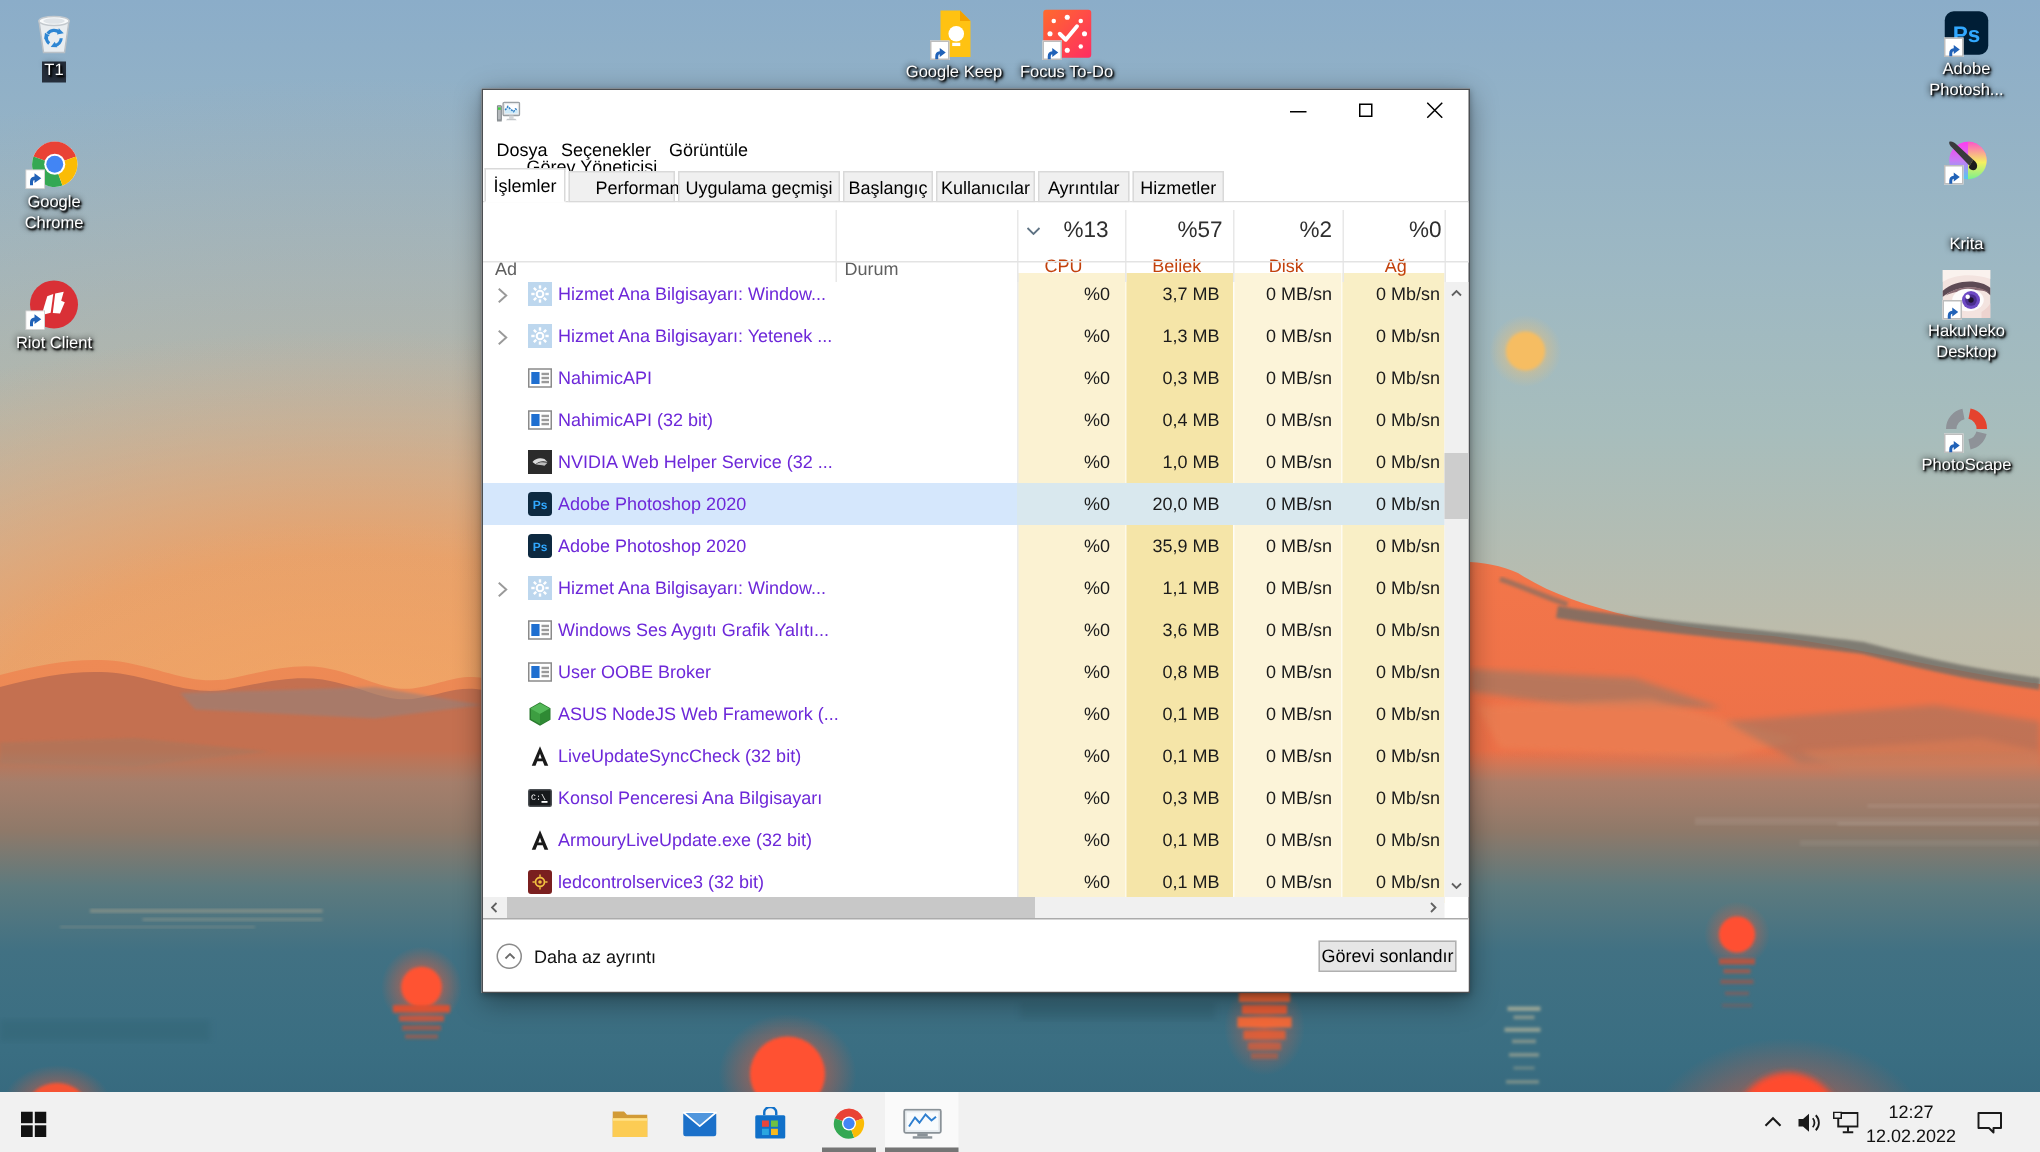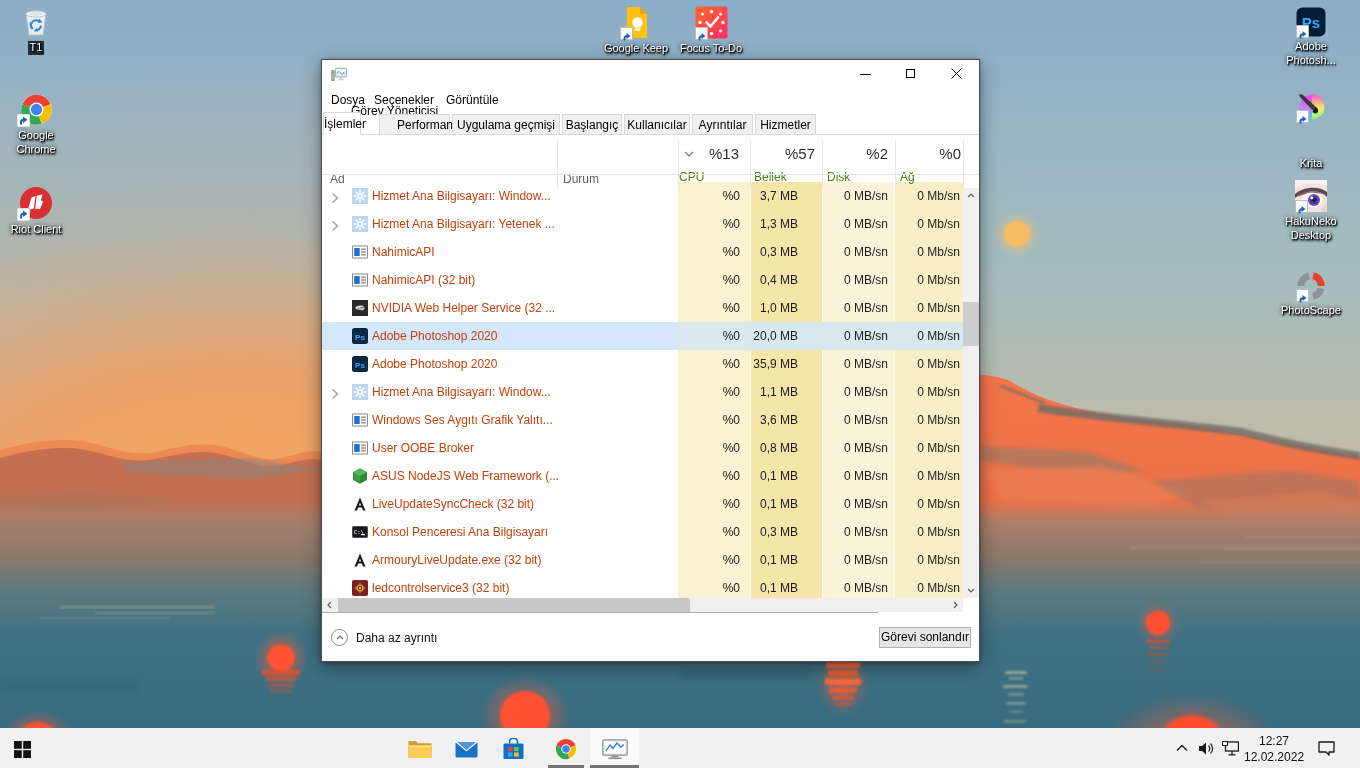--- a/index.html
+++ b/index.html
@@ -14,33 +14,33 @@
 #win{position:absolute;left:321px;top:59px;width:659px;height:603px;background:#fff;
  border:1px solid #4c4f52;box-shadow:0 5px 18px rgba(0,0,0,.4),0 1px 4px rgba(0,0,0,.28);}
 #win .abs{position:absolute;}
 .t12{font-size:12px;color:#000;margin-top:36px;}
 #menubar span{position:absolute;top:33px;font-size:12px;color:#000;}
 .tab{position:absolute;font-size:12px;text-align:center;border:1px solid #d9d9d9;background:#f0f0f0;line-height:20px;}
 .tabact{background:#fff;border-bottom:1px solid #fff;line-height:22px;z-index:5;}
 .hline{position:absolute;background:#e3e3e3;}
 .vline{position:absolute;width:1px;background:#e8e8e8;}
 .hdrnum{position:absolute;font-size:15px;color:#2f2f2f;text-align:right;}
-.hdrlab{position:absolute;font-size:12px;color:#4d7c0f;text-align:left;}
+.hdrlab{position:absolute;font-size:12px;color:#c2410c;text-align:center;}
 #rows{position:absolute;left:0;top:122px;width:641px;}
 .row{position:relative;height:28px;background:#fff;}
 .row.sel{background:#d5e7fc;}
 .c{position:absolute;top:0;height:28px;font-size:12px;color:#1b1b1b;text-align:right;line-height:28px;}
 .c1{left:356px;width:72px;border-left:1px solid #ececec;background:#fbf2d2;padding-right:10px;}
-.c2{left:428px;width:72px;border-left:1px solid rgba(255,255,255,.75);background:#f5e5a8;padding-right:24px;}
+.c2{left:428px;width:72px;border-left:1px solid rgba(255,255,255,.75);background:#f5e5a8;padding-right:9px;}
 .c3{left:500px;width:72px;border-left:1px solid rgba(255,255,255,.75);background:#fcf4d9;padding-right:6px;}
 .c4{left:572px;width:69px;border-left:1px solid rgba(255,255,255,.75);background:#f9efc6;padding-right:3px;}
 .sel .c1,.sel .c2,.sel .c3,.sel .c4{background:#d9e8ee;border-left-color:transparent;}
 .exp{position:absolute;left:9px;top:8px;width:10px;height:12px;}
 .ric{position:absolute;left:30px;top:6px;width:16px;height:16px;}
-.rname{position:absolute;left:50px;top:0;font-size:12px;color:#c2410c;line-height:28px;white-space:nowrap;}
+.rname{position:absolute;left:50px;top:0;font-size:12px;color:#6d28d9;line-height:28px;white-space:nowrap;}
 
 #tb{position:absolute;left:0;top:728px;width:1360px;height:40px;background:#f1f1f1;}
 #tb .abs{position:absolute;}
 #sbox{position:absolute;left:48px;top:0px;width:346px;height:40px;background:#fff;border:1px solid #8a8a8a;border-bottom:none;}
 #sbox span{position:absolute;left:41px;top:13px;font-size:14px;color:#454545;}
 .tray{font-size:12px;color:#111;text-align:center;}
 </style></head>
 <body>
 <div id="desk">
 <svg id="wall" width="1360" height="768" viewBox="0 0 1360 768">
@@ -369,21 +369,21 @@
   <path d="M0.5,0.5 L10.5,10.5 M10.5,0.5 L0.5,10.5" stroke="#000" stroke-width="1"></path>
  </svg>
 
  <div id="menubar">
   <span style="left:9px;">Dosya</span>
   <span style="left:52px;">Seçenekler</span>
   <span style="left:124px;text-align:right;">Görüntüle</span>
  </div>
 
  <div class="abs" style="left:0;top:74px;width:657px;height:1px;background:#d9d9d9;"></div>
- <div class="tab tabact" style="left:1px;top:52px;width:38px;height:23px;">İşlemler</div>
+ <div class="tab tabact" style="left:1px;top:52px;width:54px;height:23px;">İşlemler</div>
  <div class="tab" style="left:57px;top:54px;width:71px;height:21px;padding-left:17px;">Performans</div>
  <div class="tab" style="left:130px;top:54px;width:108px;height:21px;">Uygulama geçmişi</div>
  <div class="tab" style="left:240px;top:54px;width:60px;height:21px;">Başlangıç</div>
  <div class="tab" style="left:302px;top:54px;width:66px;height:21px;">Kullanıcılar</div>
  <div class="tab" style="left:370px;top:54px;width:61px;height:21px;">Ayrıntılar</div>
  <div class="tab" style="left:433px;top:54px;width:61px;height:21px;">Hizmetler</div>
 
  <div id="rows">
   <div class="row">
         <span class="exp"><svg width="8" height="12" viewBox="0 0 8 12">
@@ -653,21 +653,21 @@
  <div class="abs" style="left:0;top:538px;width:641px;height:14px;background:#f0f0f0;z-index:7;">
   <svg style="position:absolute;left:5px;top:3px;" width="5" height="8" viewBox="0 0 5 8">
         <path d="M4,1 L1,4 L4,7" fill="none" stroke="#606060" stroke-width="1.2"></path>
       </svg>
   <div style="position:absolute;left:16px;top:0;width:352px;height:14px;background:#c8c8c8;"></div>
   <svg style="position:absolute;right:5px;top:3px;" width="5" height="8" viewBox="0 0 5 8">
         <path d="M1,1 L4,4 L1,7" fill="none" stroke="#606060" stroke-width="1.2"></path>
       </svg>
  </div>
 
- <div class="abs" style="left:0;top:552px;width:556px;height:49px;background:#fff;border-top:1px solid #ababab;z-index:7;">
+ <div class="abs" style="left:0;top:552px;width:657px;height:49px;background:#fff;border-top:1px solid #ababab;z-index:7;">
   <div style="position:absolute;left:9px;top:16px;width:17px;height:17px;border:1px solid #8a8a8a;border-radius:50%;"></div>
   <svg style="position:absolute;left:13.5px;top:22px;" width="8" height="5" viewBox="0 0 8 5">
         <path d="M1,4 L4,1 L7,4" fill="none" stroke="#6a6a6a" stroke-width="1.2"></path>
       </svg>
   <div style="position:absolute;left:34px;top:18px;font-size:12px;color:#111;">Daha az ayrıntı</div>
   <div style="position:absolute;left:557px;top:14px;width:92px;height:21px;background:#e6e6e6;border:1px solid #b0b0b0;font-size:12px;color:#000;text-align:center;line-height:19px;">Görevi sonlandır</div>
  </div>
 </div>
 <div id="tb">
 

